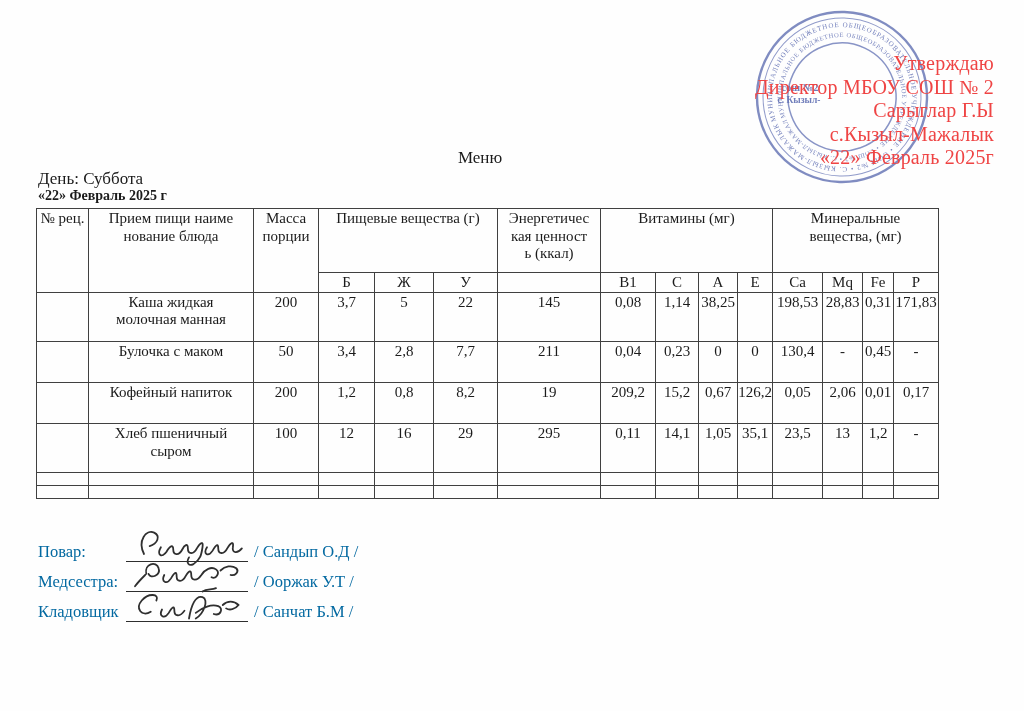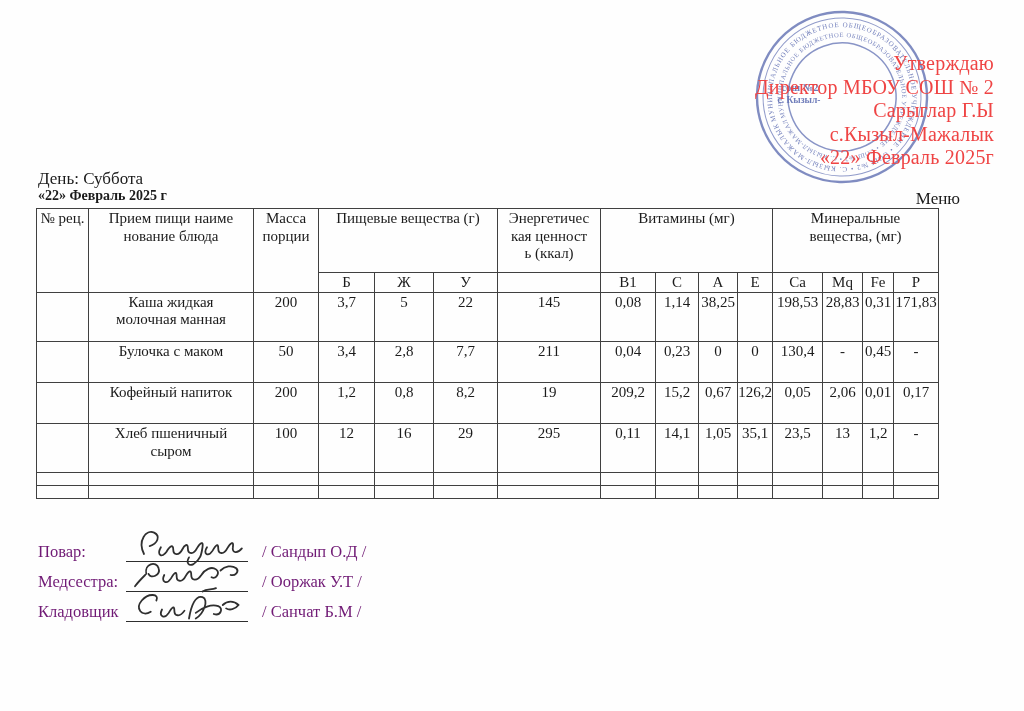--- a/index.html
+++ b/index.html
@@ -3,21 +3,21 @@
 <meta charset="utf-8">
 <style>
   html,body{margin:0;padding:0;}
   body{
     width:1024px;height:711px;background:#ffffff;position:relative;
     font-family:"Liberation Serif", serif;color:#1b1b1b;overflow:hidden;
   }
   .page{position:absolute;inset:0;background:#fefefe;}
 
   
-  .menu-title{position:absolute;top:148px;left:0;width:960px;text-align:right;font-size:17px;margin-top:41px;}
+  .menu-title{position:absolute;top:148px;left:0;width:960px;text-align:center;font-size:17px;}
   .day-line{position:absolute;top:169px;left:38px;font-size:17px;}
   .date-line{position:absolute;top:188px;left:38px;font-size:14px;font-weight:bold;}
 
   
   .stamp-area{position:absolute;top:6px;right:28px;width:330px;height:192px;}
   .seal-svg{position:absolute;left:0;top:0;overflow:visible;z-index:0;opacity:.82;}
   .approval{position:absolute;top:46px;right:2px;z-index:1;text-align:right;
             font-size:20px;line-height:23.5px;letter-spacing:.2px;color:#ef4444;}
 
   
@@ -33,27 +33,27 @@
   }
   .menu-table{border:1.5px solid #2e2e2e;}
   tr.r-head1{height:64px;}
   tr.r-head2{height:17px;}
   tr.r-data{height:41px;}
   tr.r-empty{height:13px;}
   td.cell-name{padding:1px 13px 12px 13px;}
   td.cell-wrap{overflow-wrap:anywhere;word-break:break-all;}
 
   
-  .signatures{position:absolute;left:38px;top:538px;font-size:16.5px;color:#701a75;}
+  .signatures{position:absolute;left:38px;top:538px;font-size:16.5px;color:#0369a1;}
   .sig-row{display:flex;align-items:flex-end;height:24px;margin-bottom:6px;}
   .sig-label{display:inline-block;width:88px;}
   .sig-line{display:inline-block;width:122px;border-bottom:1.4px solid #2e2e2e;
             position:relative;height:22px;margin-right:6px;}
   .sig-line svg{position:absolute;left:4px;bottom:-2px;overflow:visible;}
-  .sig-name{white-space:nowrap;margin-left:8px;}
+  .sig-name{white-space:nowrap;}
   .sig-path{fill:none;stroke:#2f2f2f;stroke-width:1.6;stroke-linecap:round;}
 </style>
 </head>
 <body>
 
 <div class="page">
 
   <div class="stamp-area">
     <svg class="seal-svg" width="330" height="192" viewBox="0 0 330 192">
       <g transform="rotate(-20 176 91)" stroke="#3f51a3" fill="none">

